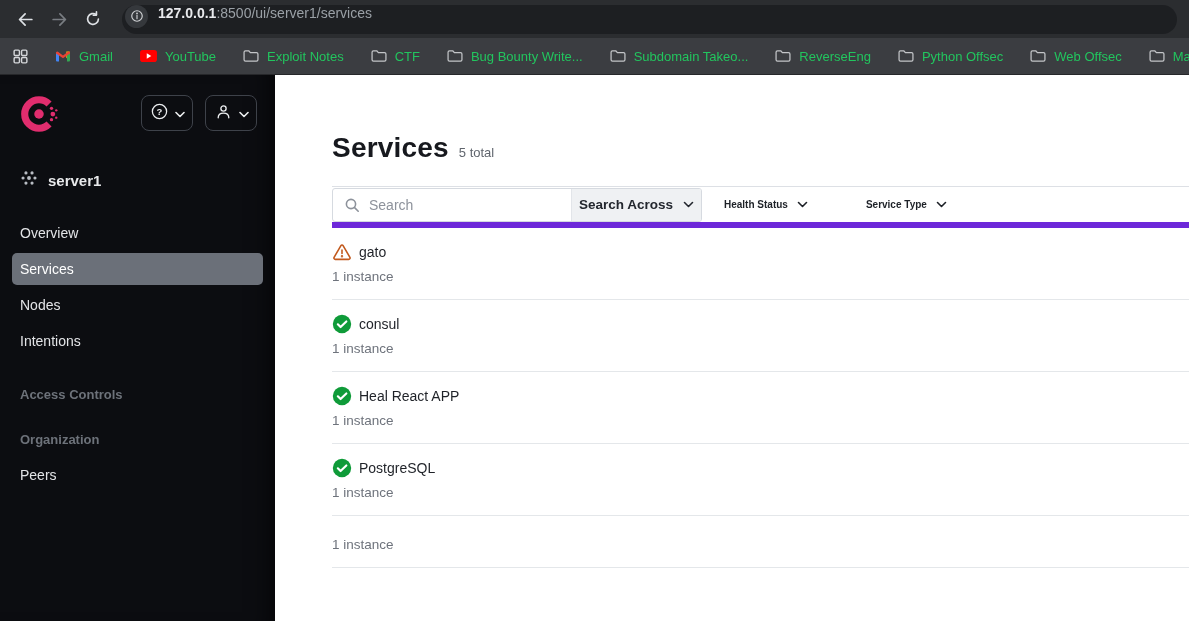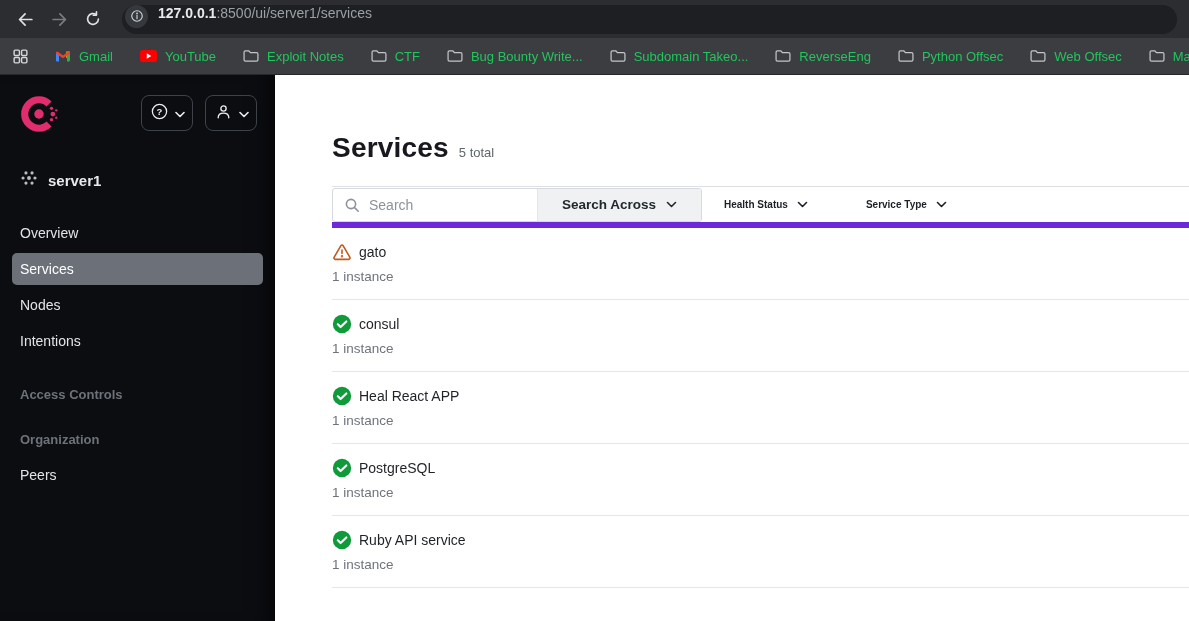--- a/index.html
+++ b/index.html
@@ -54,21 +54,21 @@
   .page-total{font-size:13px;color:#60656d;}
 
   
   .filter-bar{margin-top:22px;border-top:1px solid #dde0e5;border-bottom:6px solid #6d28d9;
               height:42px;display:flex;align-items:center;}
   .search-group{display:flex;height:34px;width:370px;border:1px solid #d6dae0;border-radius:3px;background:#fff;overflow:hidden;}
   .search-box{position:relative;flex:1;display:flex;align-items:center;}
   .search-box svg{position:absolute;left:11px;}
   .search-input{width:100%;height:100%;border:none;outline:none;padding:0 8px 0 36px;font-size:14px;color:#2a2e35;background:transparent;}
   .search-input::placeholder{color:#8d929b;}
-  .search-across{width:164px;background:#eff1f3;border:none;border-left:1px solid #e2e5e9;
+  .search-across{width:130px;background:#eff1f3;border:none;border-left:1px solid #e2e5e9;
                  display:flex;align-items:center;justify-content:center;gap:10px;cursor:pointer;}
   .search-across .lbl{font-size:13.5px;font-weight:700;color:#23272e;}
   .filter-list{display:flex;align-items:center;}
   .filter-dd{display:flex;align-items:center;gap:9px;background:none;border:none;cursor:pointer;margin-left:22px;padding:0;}
   .filter-dd + .filter-dd{margin-left:58px;justify-content:space-between;}
   .filter-dd .lbl{font-size:10px;font-weight:700;color:#1d2127;}
 
   
   .svc-list{list-style:none;margin:0;padding:0;}
   .svc-row{padding:14px 0 15px;border-bottom:1px solid #e4e7ea;cursor:pointer;}
@@ -416,28 +416,18 @@
                   <circle cx="12" cy="12" r="11" fill="#0f9b39"></circle>
                   <path d="M7 12.4l3.3 3.3L17.2 9" fill="none" stroke="#fff" stroke-width="2.6" stroke-linecap="round" stroke-linejoin="round"></path>
                 </svg>
               </span>
               <span class="svc-name">PostgreSQL</span>
             </div>
             <div class="svc-sub">1 instance</div>
           </li>
 
           <li class="svc-row">
-            <div class="svc-top">
-              <span class="status-icon passing">
-
-                <svg class="ic-passing" width="20" height="20" viewBox="0 0 24 24">
-                  <circle cx="12" cy="12" r="11" fill="#0f9b39"></circle>
-                  <path d="M7 12.4l3.3 3.3L17.2 9" fill="none" stroke="#fff" stroke-width="2.6" stroke-linecap="round" stroke-linejoin="round"></path>
-                </svg>
-              </span>
-              <span class="svc-name">Ruby API service</span>
-            </div>
             <div class="svc-sub">1 instance</div>
           </li>
         </ul>
     </main>
   </div>
 </div>
 
 </body></html>

